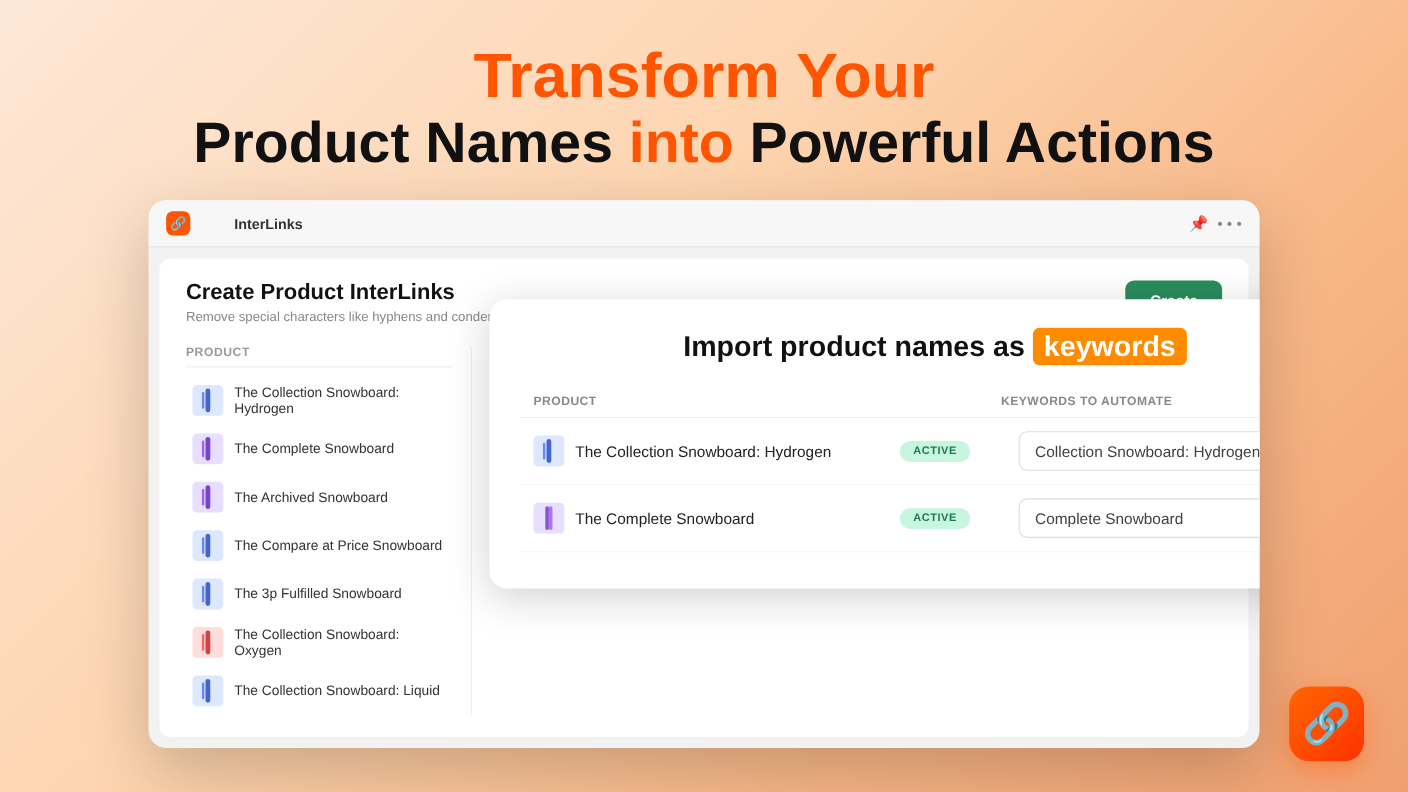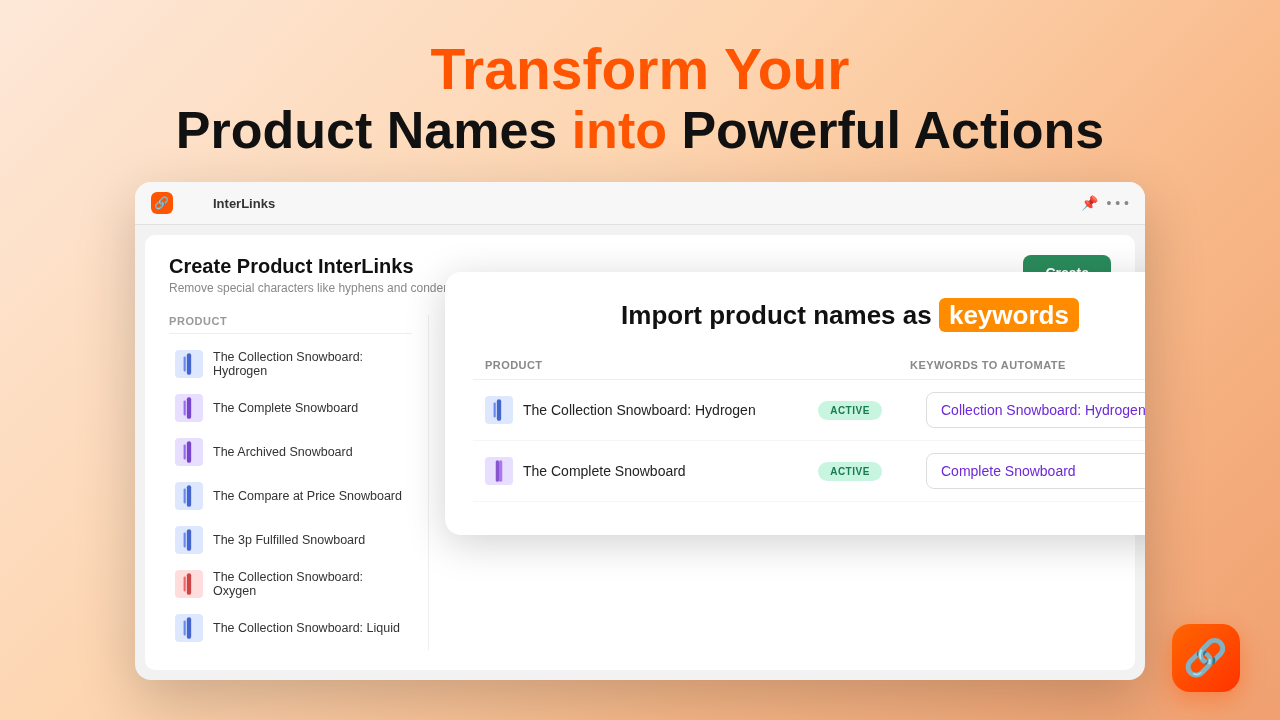--- a/index.html
+++ b/index.html
@@ -345,21 +345,21 @@
 
     .kw-input-cell {
       padding-left: 16px;
     }
 
     .kw-keyword-input {
       border: 1.5px solid #ddd;
       border-radius: 8px;
       padding: 9px 14px;
       font-size: 14px;
-      color: #6d28d9;
+      color: #404040;
       width: 100%;
       background: white;
     }
 
     
     .snowboard-icon {
       width: 26px;
       height: 26px;
     }
 

